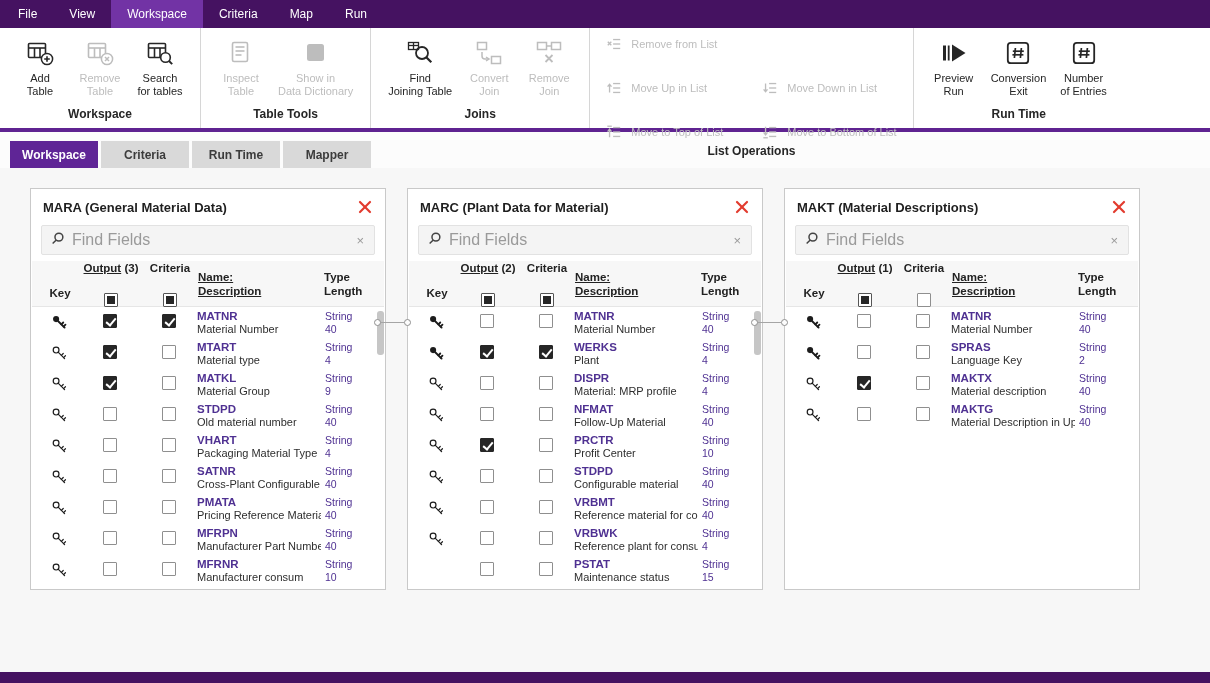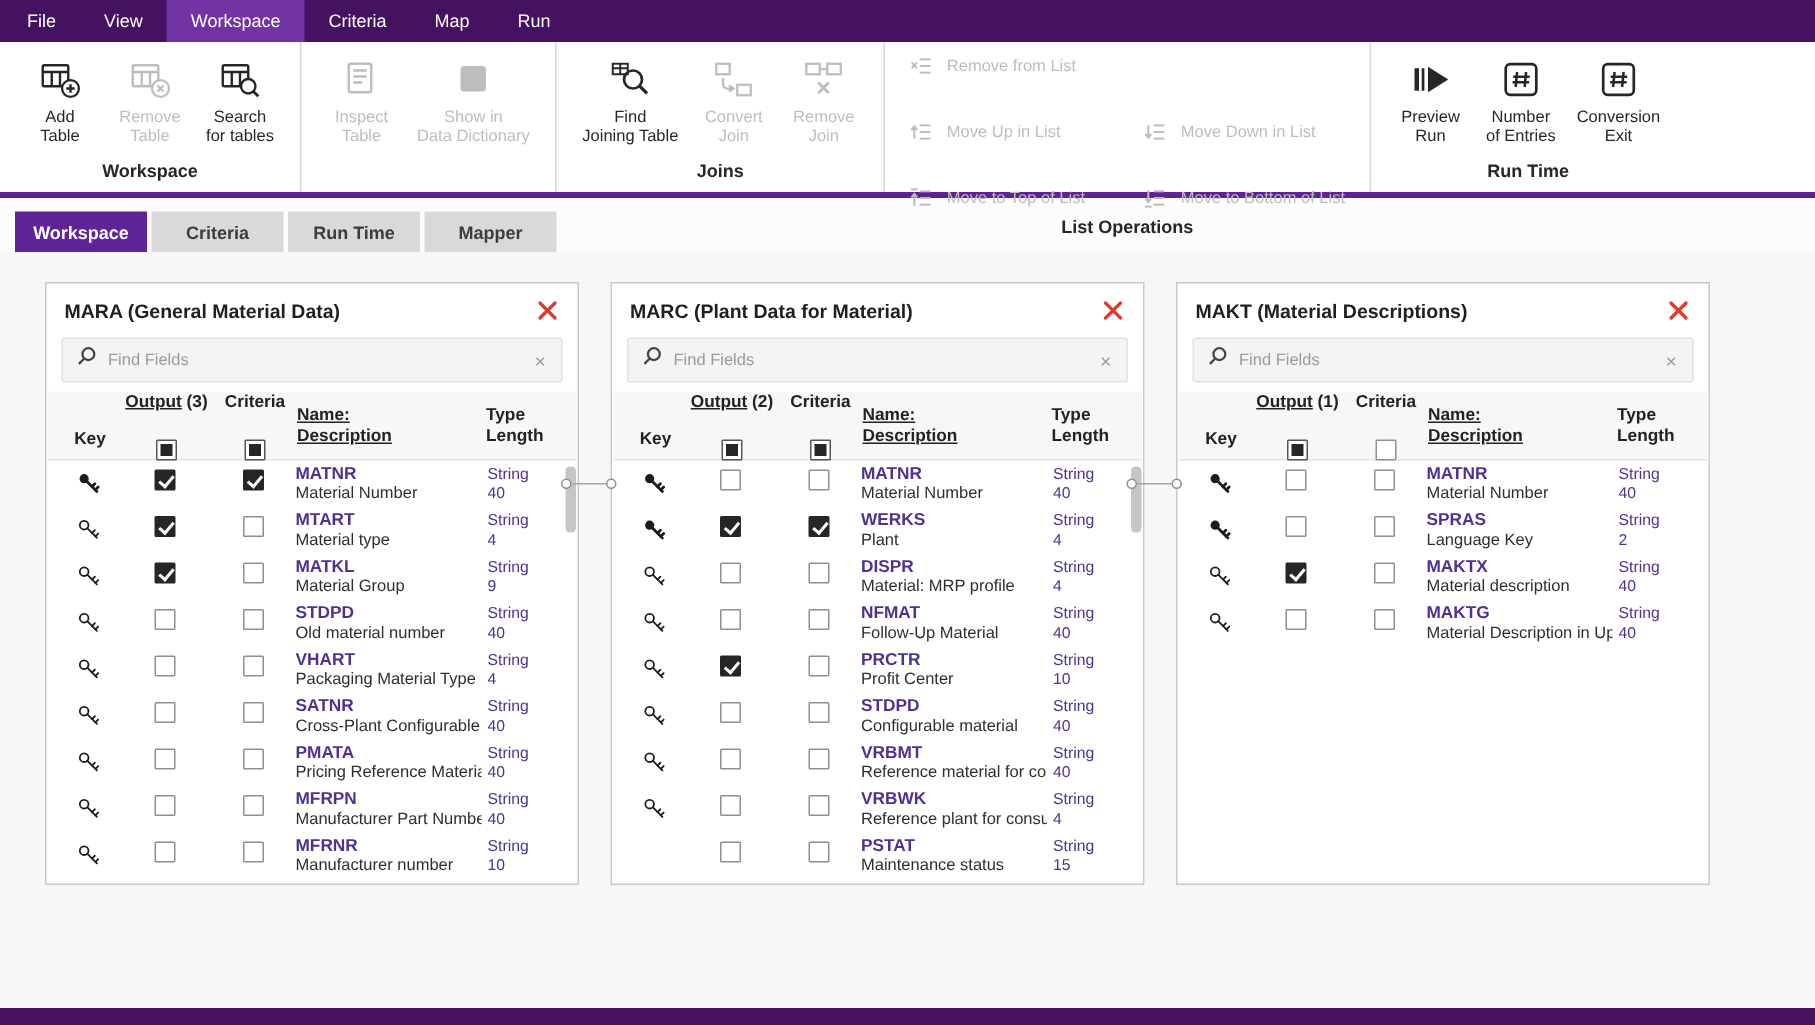--- a/index.html
+++ b/index.html
@@ -31,21 +31,21 @@
   .tab { width:88px; height:27px; background:#d9d9d9; color:#3c3c3c; font-size:12px; font-weight:bold; display:flex; align-items:center; justify-content:center; cursor:pointer; }
   .tab.active { background:#5f2596; color:#ffffff; }
 
   
   .canvas { position:relative; height:504px; background:#f7f7f7; }
   .panel { position:absolute; top:20px; width:356px; height:402px; background:#ffffff; border:1px solid #c9c9c9; }
   .ptitle-row { display:flex; justify-content:space-between; align-items:center; padding:10px 12px 2px; }
   .ptitle { font-size:13px; font-weight:bold; color:#1f1f1f; }
   .pclose { cursor:pointer; display:flex; padding:1px; }
   .psearch { margin:8px 10px 6px; height:30px; background:#f4f4f4; border:1px solid #e2e2e2; border-radius:2px; display:flex; align-items:center; padding:0 8px; gap:7px; }
-  .psearch input { flex:1; border:none; background:transparent; font-size:11px; color:#333; outline:none; font-family:inherit; min-width:0; }
+  .psearch input { flex:1; border:none; background:transparent; font-size:16px; color:#333; outline:none; font-family:inherit; min-width:0; }
   .psearch input::placeholder { color:#9a9a9a; }
   .clearx { color:#9a9a9a; font-size:13px; cursor:pointer; padding:0 2px; }
 
   .phead, .prow { display:grid; grid-template-columns:40px 62px 56px 1fr 54px; align-items:center; padding:0 6px 0 8px; }
   .phead { height:46px; background:#f7f7f7; border-bottom:1px solid #e6e6e6; margin:0 1px; }
   .hcell { font-size:11.5px; font-weight:bold; color:#222; line-height:14px; }
   .hstack { display:flex; flex-direction:column; align-items:center; gap:18px; }
   .hlink { text-decoration:underline; }
   .c-center { justify-self:center; text-align:center; }
   .keylabel { align-self:end; padding-bottom:7px; }
@@ -148,20 +148,21 @@
         </div>
         <div class="rbtn disabled">
           <span class="icon">
             <svg viewBox="0 0 28 28" width="28" height="28">
               <rect x="5" y="5" width="17" height="17" rx="2.5" fill="currentColor"></rect>
             </svg>
           </span>
           <span class="blabel">Show in<br>Data Dictionary</span>
         </div>
       </div>
+      <div class="rlabel">Table Tools</div>
     </div>
     <div class="rgroup">
       <div class="rbuttons ">
         <div class="rbtn">
           <span class="icon">
             <svg viewBox="0 0 28 28" width="28" height="28" fill="none" stroke="currentColor">
               <rect x="2.5" y="3.5" width="10" height="7" stroke-width="1.3"></rect>
               <line x1="2.5" y1="6.5" x2="12.5" y2="6.5" stroke-width="1.3"></line>
               <line x1="7.5" y1="3.5" x2="7.5" y2="10.5" stroke-width="1.3"></line>
               <circle cx="16" cy="14" r="6" stroke-width="1.8"></circle>
@@ -275,35 +276,35 @@
             <svg viewBox="0 0 28 28" width="28" height="28" fill="none" stroke="currentColor">
               <rect x="3.8" y="3.8" width="20.4" height="20.4" rx="3" stroke-width="1.8"></rect>
               <g stroke-width="1.7">
                 <line x1="11.4" y1="9" x2="10.4" y2="19"></line>
                 <line x1="17.4" y1="9" x2="16.4" y2="19"></line>
                 <line x1="8.8" y1="12.2" x2="19.8" y2="12.2"></line>
                 <line x1="8.4" y1="15.8" x2="19.4" y2="15.8"></line>
               </g>
             </svg>
           </span>
-          <span class="blabel">Number<br>of Entries</span>
+          <span class="blabel">Conversion<br>Exit</span>
         </div>
         <div class="rbtn">
           <span class="icon">
             <svg viewBox="0 0 28 28" width="28" height="28" fill="none" stroke="currentColor">
               <rect x="3.8" y="3.8" width="20.4" height="20.4" rx="3" stroke-width="1.8"></rect>
               <g stroke-width="1.7">
                 <line x1="11.4" y1="9" x2="10.4" y2="19"></line>
                 <line x1="17.4" y1="9" x2="16.4" y2="19"></line>
                 <line x1="8.8" y1="12.2" x2="19.8" y2="12.2"></line>
                 <line x1="8.4" y1="15.8" x2="19.4" y2="15.8"></line>
               </g>
             </svg>
           </span>
-          <span class="blabel">Conversion<br>Exit</span>
+          <span class="blabel">Number<br>of Entries</span>
         </div>
       </div>
       <div class="rlabel">Run Time</div>
     </div>
   </div>
 <div class="accent-line"></div>
 <div class="tabbar" id="tabbar">
     <div class="tab active">Workspace</div>
     <div class="tab">Criteria</div>
     <div class="tab">Run Time</div>
@@ -526,21 +527,21 @@
                 <line x1="8.4" y1="8.4" x2="16" y2="16"></line>
                 <line x1="12.2" y1="12.2" x2="14.4" y2="10"></line>
                 <line x1="14.8" y1="14.8" x2="17" y2="12.6"></line>
               </g>
             </svg>
           </span>
           <span class="c-center"><span class="cb"></span></span>
           <span class="c-center"><span class="cb"></span></span>
           <span class="namecell">
             <span class="fname">MFRNR</span>
-            <span class="fdesc">Manufacturer number</span>
+            <span class="fdesc">Manufacturer consum</span>
           </span>
           <span>
             <span class="ftype">String</span>
             <span class="ftype">10</span>
           </span>
         </div>
       </div>
       <div class="vthumb"></div>
     </div>
     <div class="panel" style="left:407px">

